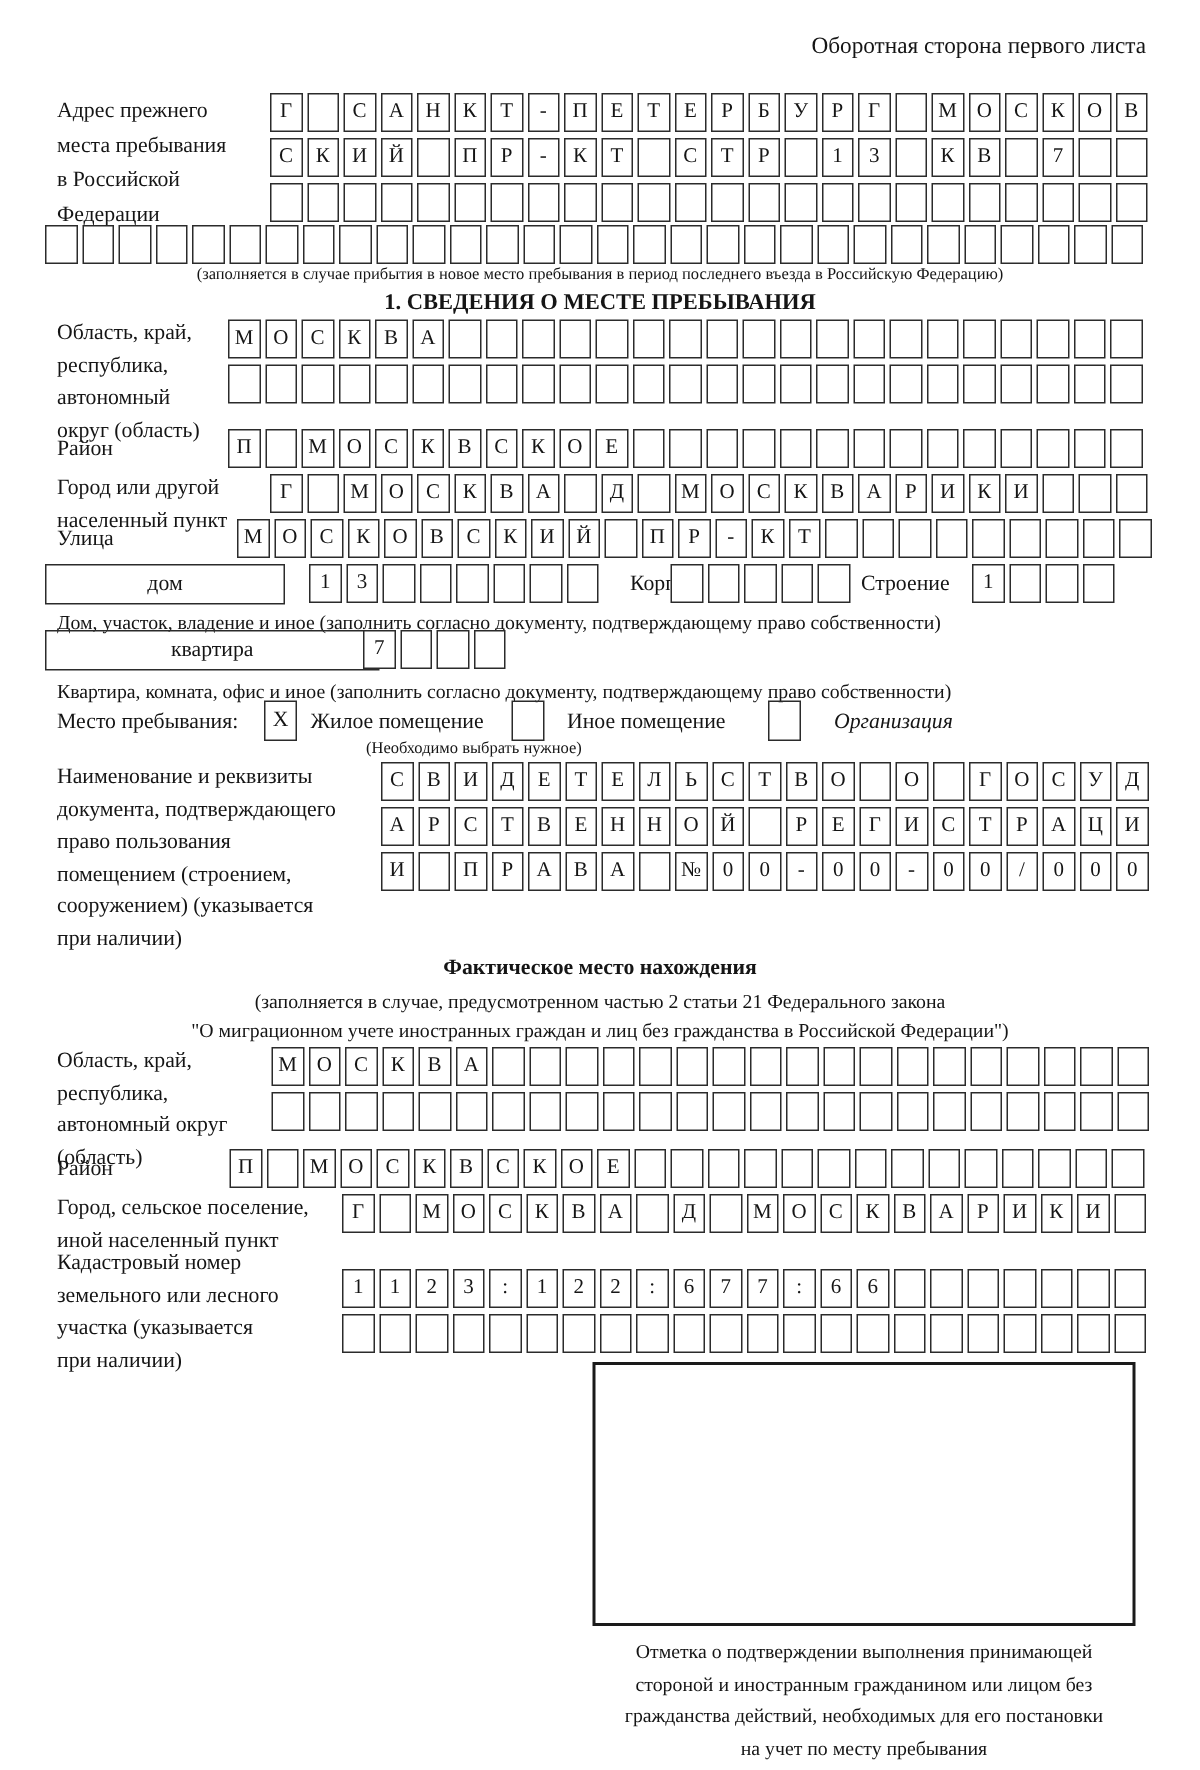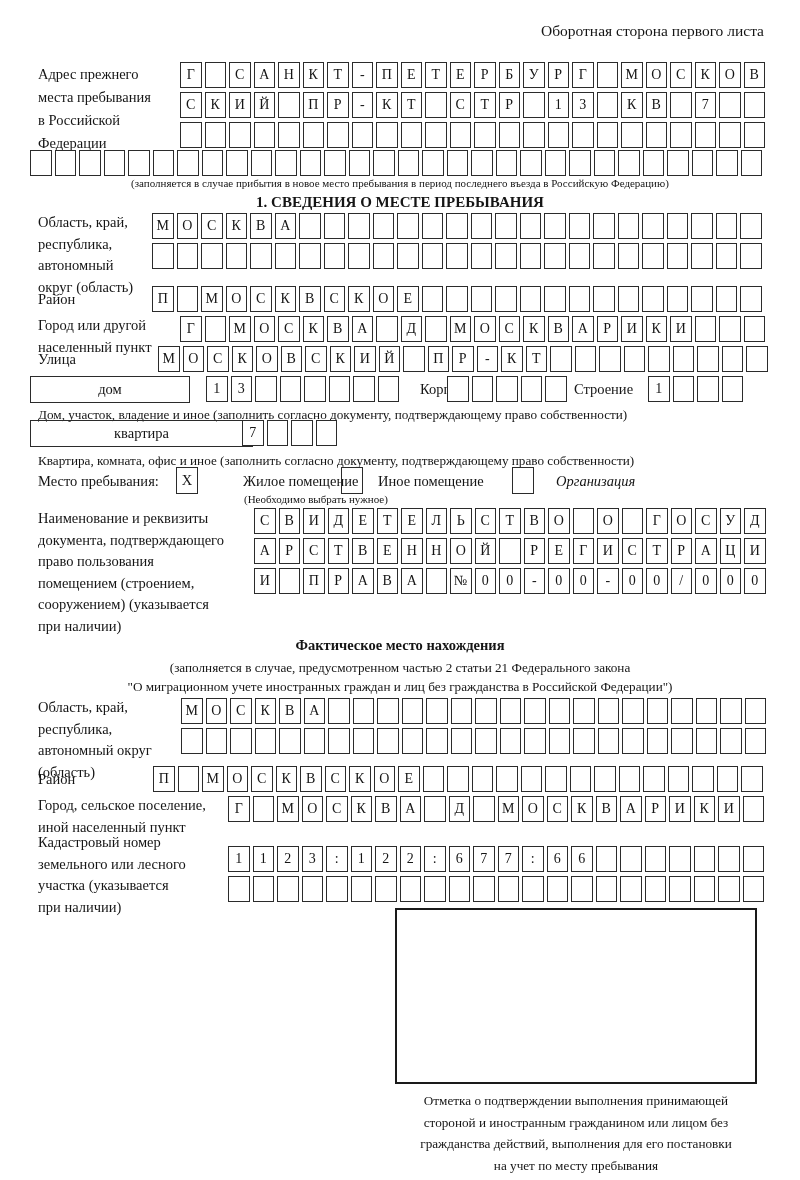--- a/index.html
+++ b/index.html
@@ -347,21 +347,21 @@
   <div class="abs cells" style="left:242px; top:420px;">
       <div class="cell">7</div>
       <div class="cell"></div>
       <div class="cell"></div>
       <div class="cell"></div>
     </div>
   <div class="abs note-md" style="left:38px; top:453px;">Квартира, комната, офис и иное (заполнить согласно документу, подтверждающему право собственности)</div>
 
   <div class="abs label" style="left:38px; top:471px;">Место пребывания:</div>
   <div class="abs checkbox" style="left:176px; top:467px;">X</div>
-  <div class="abs label" style="left:207px; top:471px;margin-left:36px;">Жилое помещение</div>
+  <div class="abs label" style="left:207px; top:471px;">Жилое помещение</div>
   <div class="abs checkbox" style="left:341px; top:467px;"></div>
   <div class="abs label" style="left:378px; top:471px;">Иное помещение</div>
   <div class="abs checkbox" style="left:512px; top:467px;"></div>
   <div class="abs label" style="left:556px; top:471px;font-style:italic;">Организация</div>
   <div class="abs note" style="left:244px; top:493px;">(Необходимо выбрать нужное)</div>
 
   <div class="abs label" style="left:38px; top:508px;">
     <div>Наименование и реквизиты</div>
     <div>документа, подтверждающего</div>
     <div>право пользования</div>
@@ -612,17 +612,17 @@
       <div class="cell"></div>
       <div class="cell"></div>
       <div class="cell"></div>
       <div class="cell"></div>
     </div>
 
   <div class="abs stamp-box" style="left:395px; top:908px; width:362px; height:176px;"></div>
   <div class="abs stamp-note" style="left:393px; top:1090px; width:366px;">
     <div>Отметка о подтверждении выполнения принимающей</div>
     <div>стороной и иностранным гражданином или лицом без</div>
-    <div>гражданства действий, выполнения для его постановки</div>
+    <div>гражданства действий, необходимых для его постановки</div>
     <div>на учет по месту пребывания</div>
   </div>
 
 </div>
 
 </body></html>

